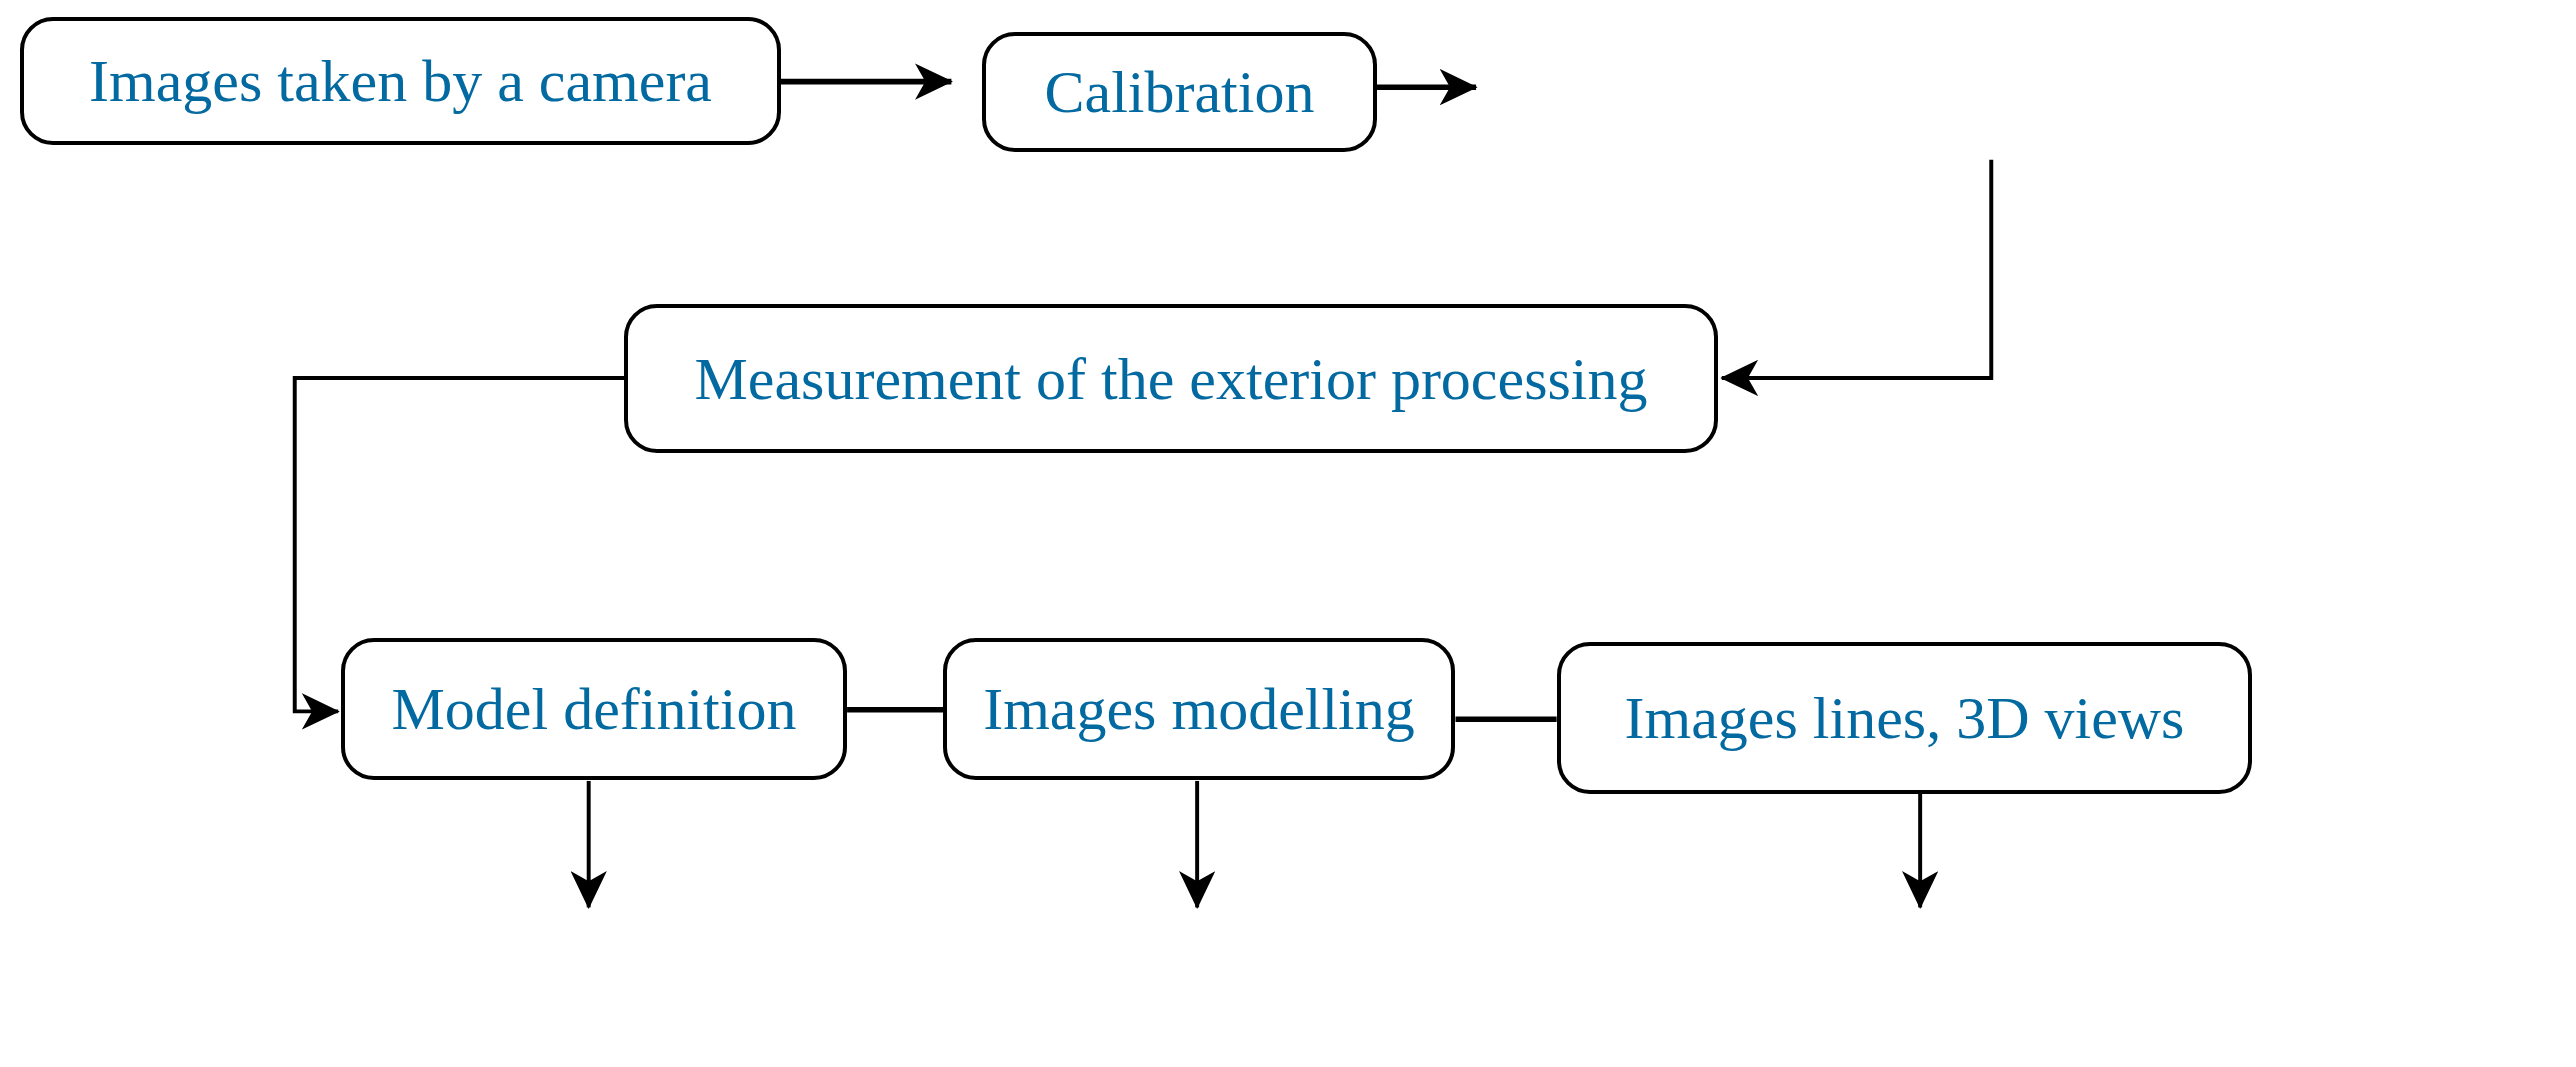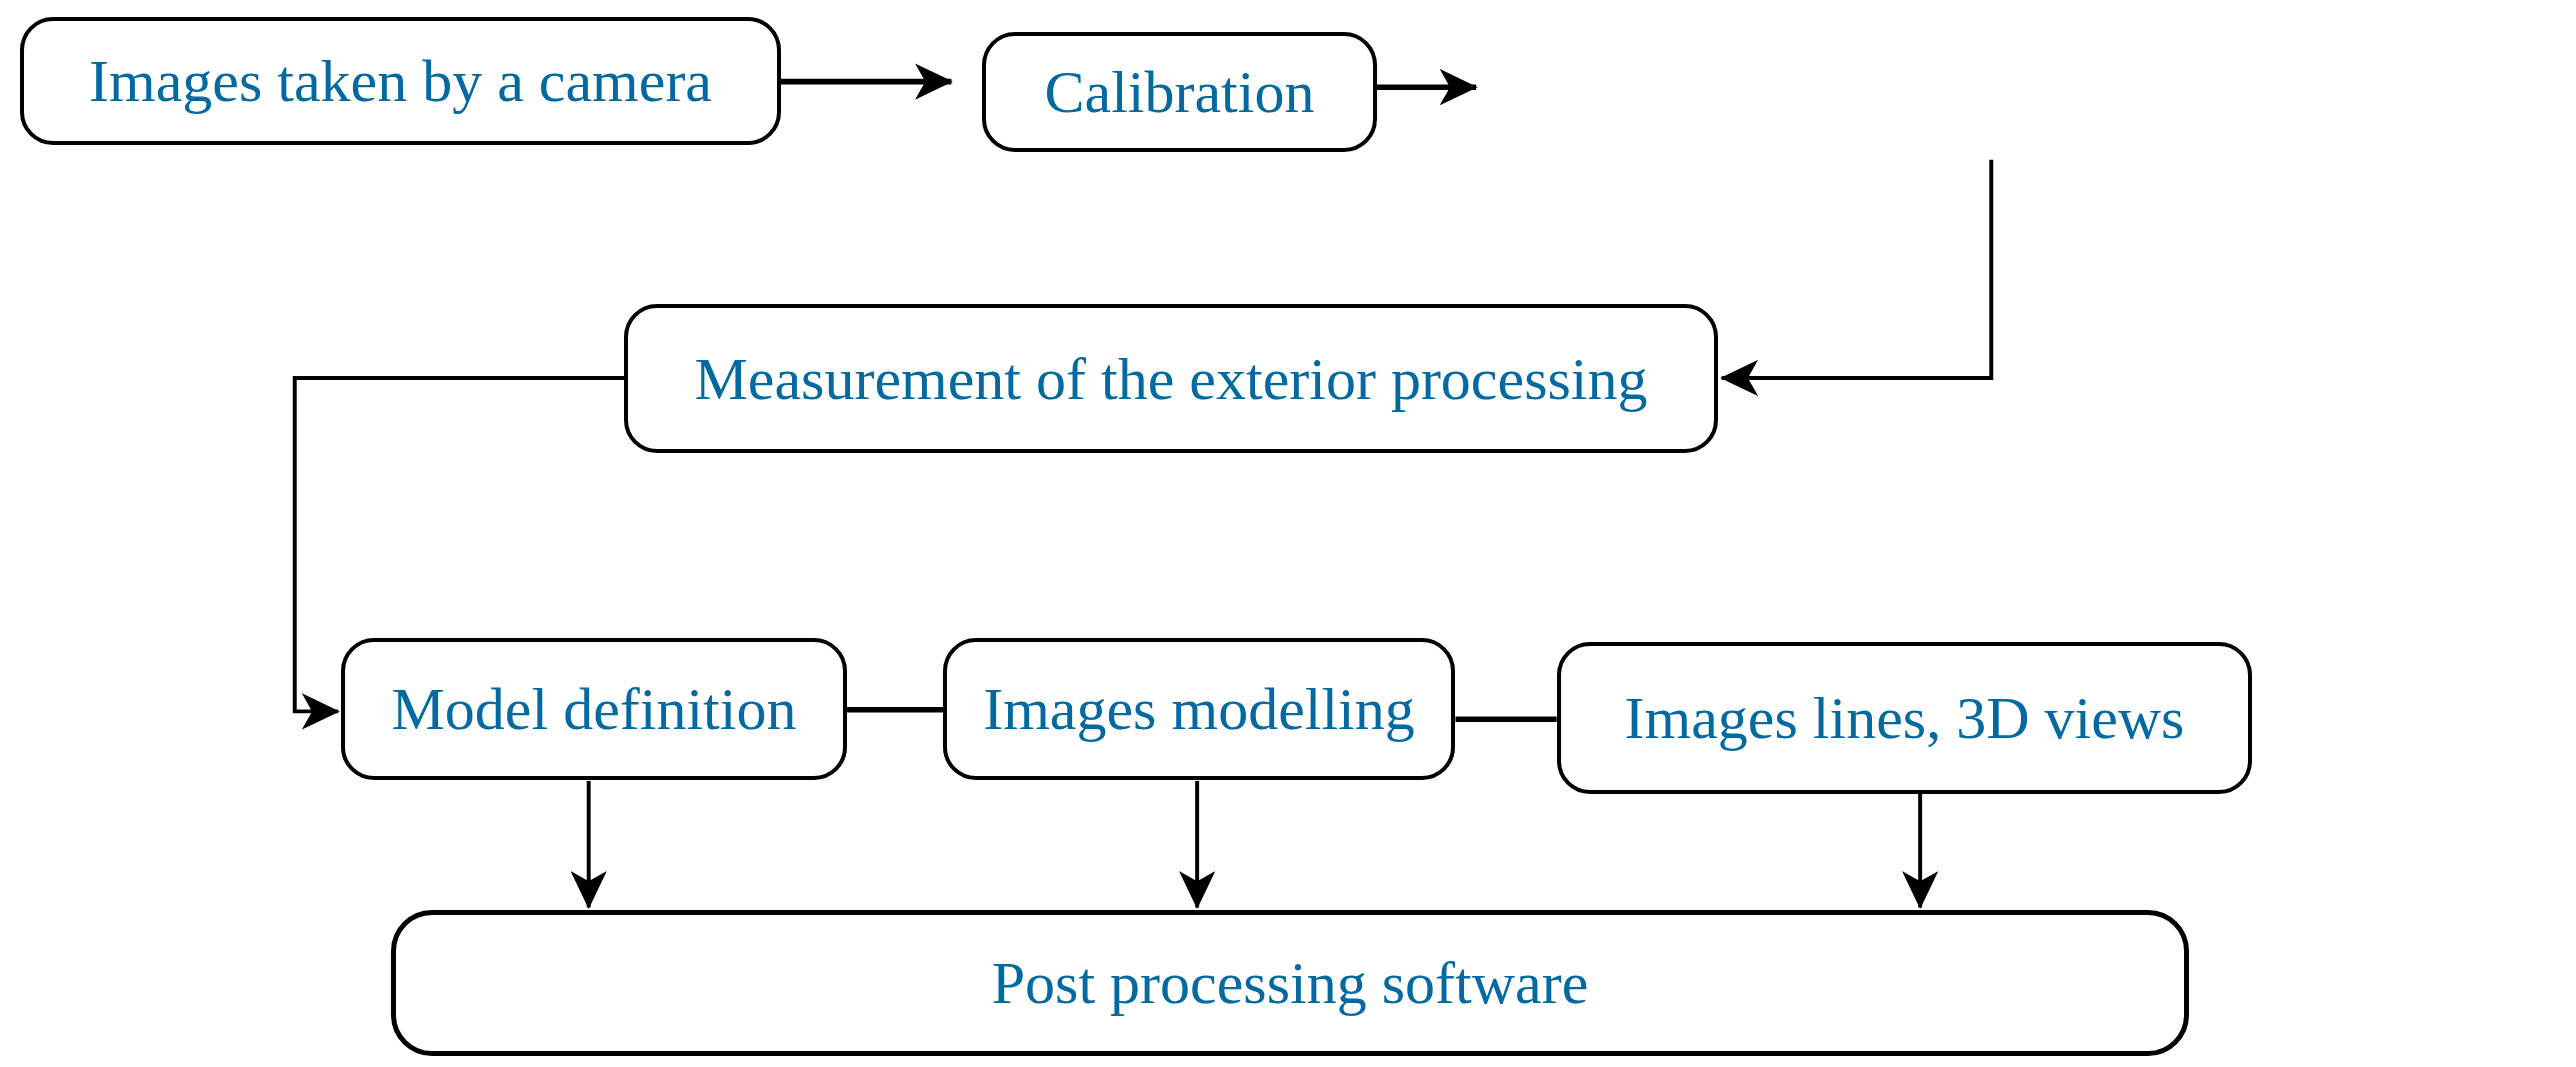--- a/index.html
+++ b/index.html
@@ -95,18 +95,15 @@
   </div>
 
   <div class="node" id="node-surface">
     <span>Images modelling</span>
   </div>
 
   <div class="node" id="node-contour">
     <span>Images lines, 3D views</span>
   </div>
 
-  <div class="node" id="node-post">
-    <span>Post processing software</span>
-  </div>
 
 </div>
 
 
 </body></html>

